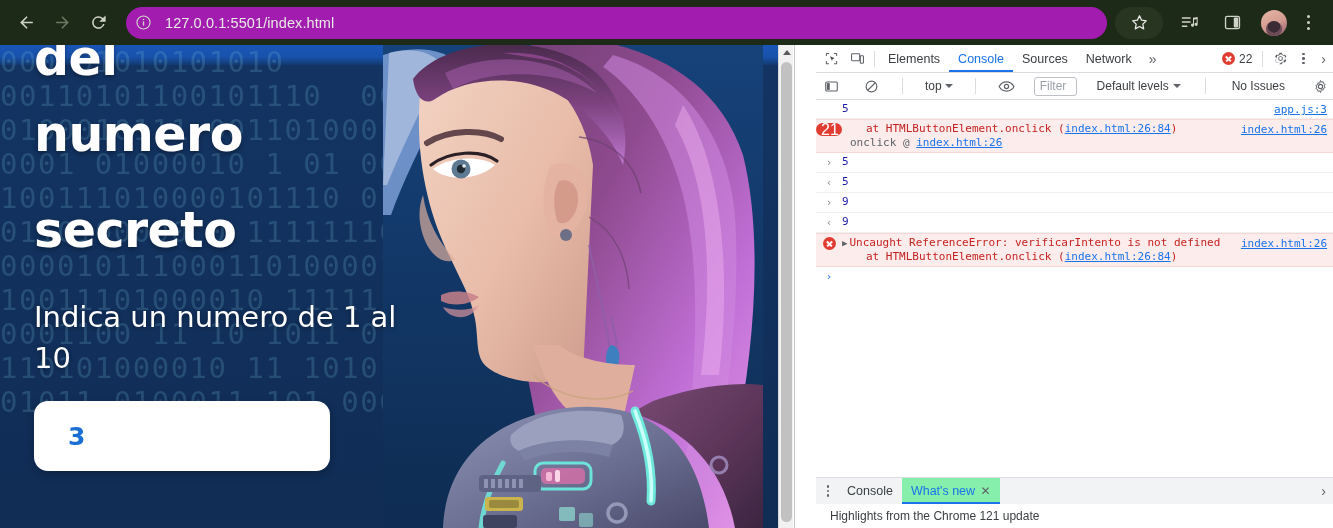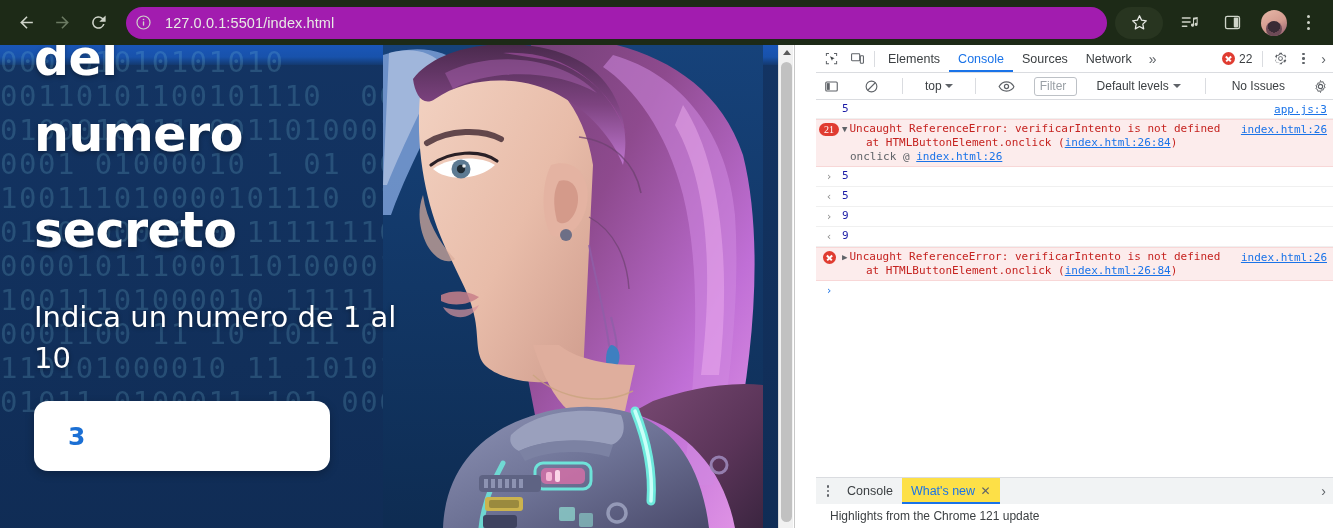--- a/index.html
+++ b/index.html
@@ -291,22 +291,22 @@
   }
   .val-blue { color: #1a1aa6; }
   .arrow-in { color: #8a8a8a; font-size: 11px; }
   .arrow-out { color: #8a8a8a; font-size: 11px; }
   .c-row.error { background: #fcecec; border-bottom: 1px solid #f8d7d7; border-top:1px solid #f8d7d7; }
   .c-row.error .c-content { color: #c5221f; }
   .c-row.error .c-link { color: #1a73e8; }
   .errcount-pill {
     background: #e03c31; color: #fff;
     border-radius: 8px; padding: 0 5px;
-    font-size: 10px; line-height: 13px;
-    font-family: Liberation Serif, serif;
+    font-size: 16px; line-height: 13px;
+    font-family: Liberation Sans, sans-serif;
     display: inline-block; min-width: 16px; text-align: left;
   }
   .err-circ {
     width: 13px; height: 13px; border-radius: 50%;
     background: #e03c31; display:inline-block; position: relative;
   }
   .err-circ::before{content:"";position:absolute;left:3px;top:6px;width:7px;height:1.5px;background:#fff;transform:rotate(45deg);}
   .err-circ::after{content:"";position:absolute;left:3px;top:6px;width:7px;height:1.5px;background:#fff;transform:rotate(-45deg);}
   .tri { font-size: 9px; color: #5f6368; margin-right: 2px; }
   .stack-line { padding-left: 24px; color: #c5221f; }
@@ -320,21 +320,21 @@
     height: 27px; flex: 0 0 auto;
     background: #f1f3f4;
     border-top: 1px solid #dadce0;
     display: flex; align-items: center;
     padding-left: 2px;
   }
   .drawer-tab {
     padding: 0 9px; height: 26px; line-height: 27px;
     font-size: 12.5px; color: #3c4043; white-space: nowrap;
   }
-  .drawer-tab.active { color: #1a73e8; box-shadow: inset 0 -2px 0 #1a73e8; background:#fde047;}
+  .drawer-tab.active { color: #1a73e8; box-shadow: inset 0 -2px 0 #1a73e8; background:#86efac;}
   .drawer-close { font-size: 12px; color: #5f6368; padding-left: 2px; }
   .dt-drawer-body {
     height: 24px; flex: 0 0 auto;
     background: #fff; overflow: hidden;
     font-size: 12px; color: #3c4043;
     padding: 5px 0 0 14px;
   }
   .kebab-v { display:flex;flex-direction:column;gap:2px;align-items:center;justify-content:center;width:20px;height:26px;flex:0 0 auto;}
   .kebab-v i { width:2.5px;height:2.5px;border-radius:50%;background:#5f6368;display:block; }
 </style>
@@ -640,23 +640,20 @@
       <div class="c-gutter"></div>
       <div class="c-content val-blue">5</div>
       <a class="c-link">app.js:3</a>
     </div>
 
     <div class="c-row error">
       <div class="c-gutter">
         <span class="errcount-pill">21</span>
       </div>
       <div class="c-content">
-        <div>
-          <span class="tri">▼</span><span>Uncaught ReferenceError: verificarIntento is not defined</span>
-        </div>
         <div class="stack-line">at HTMLButtonElement.onclick (<a class="a-link">index.html:26:84</a>)</div>
         <div class="onclick-line">onclick @ <a class="a-link">index.html:26</a></div>
       </div>
       <a class="c-link">index.html:26</a>
     </div>
 
     <div class="c-row">
       <div class="c-gutter arrow-in">›</div>
       <div class="c-content val-blue">5</div>
     </div>

